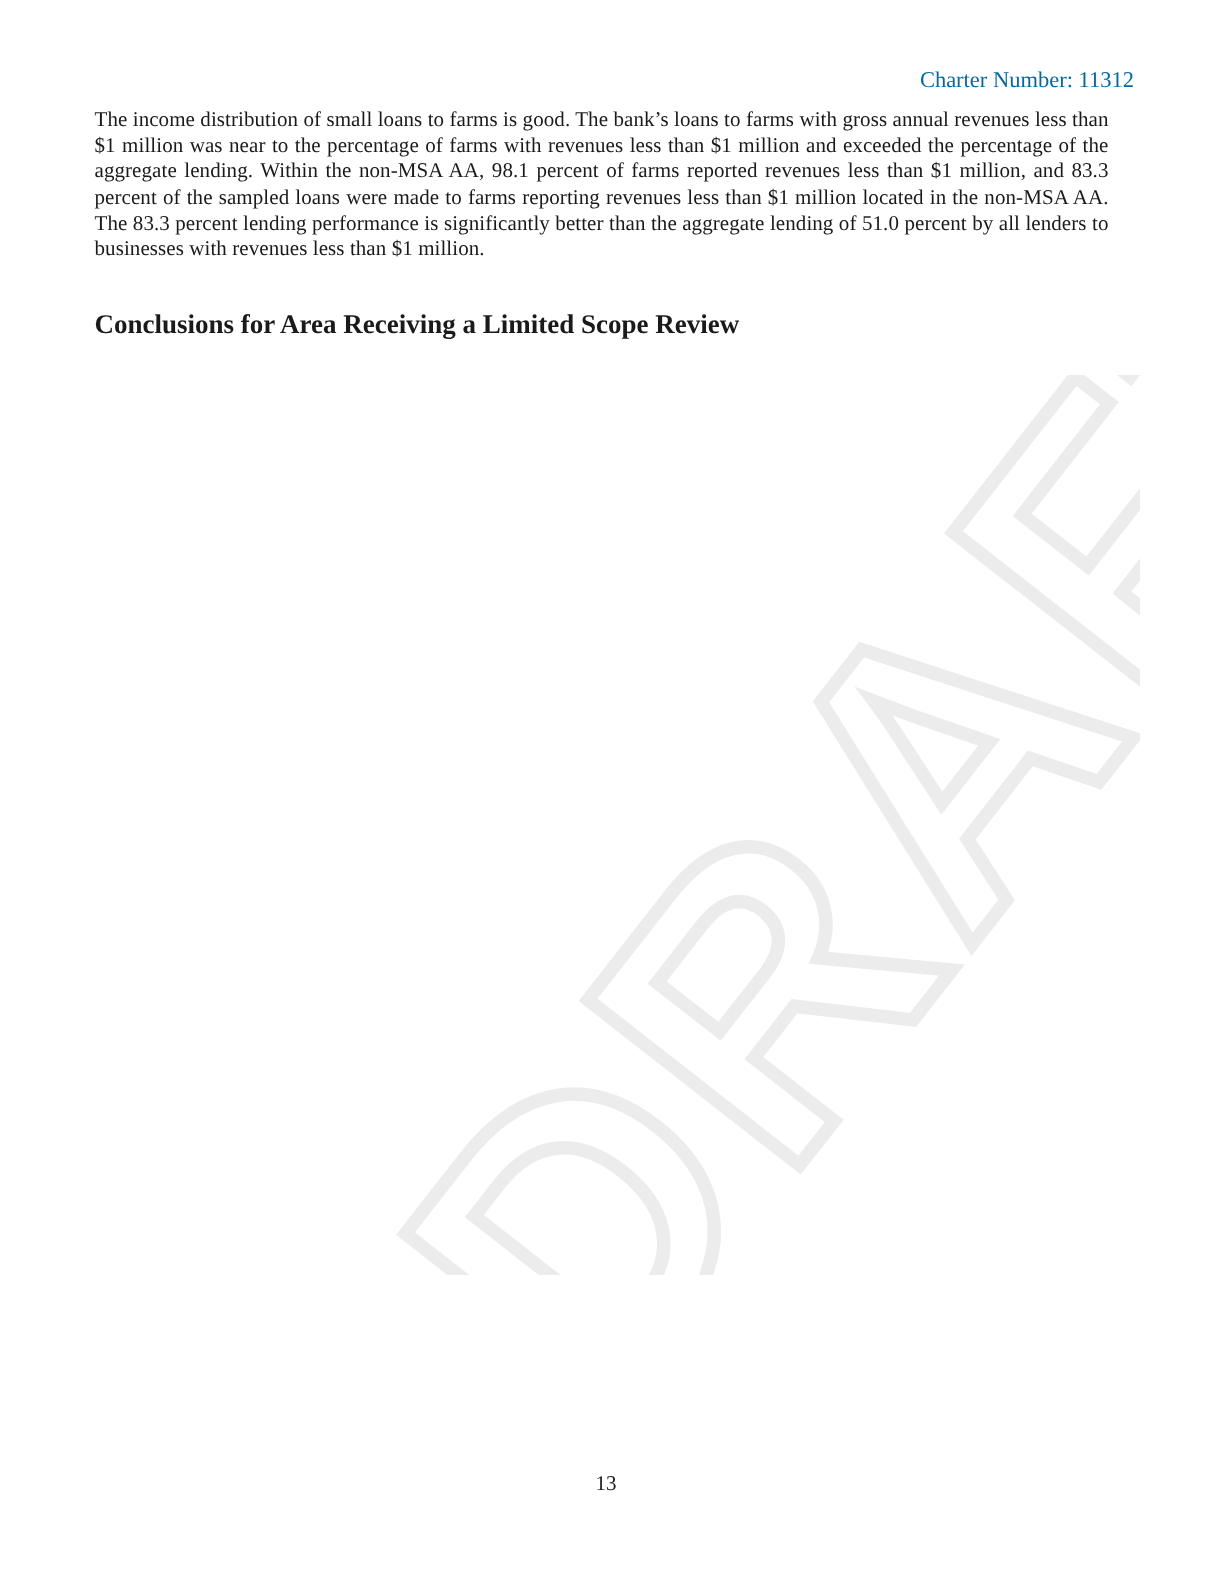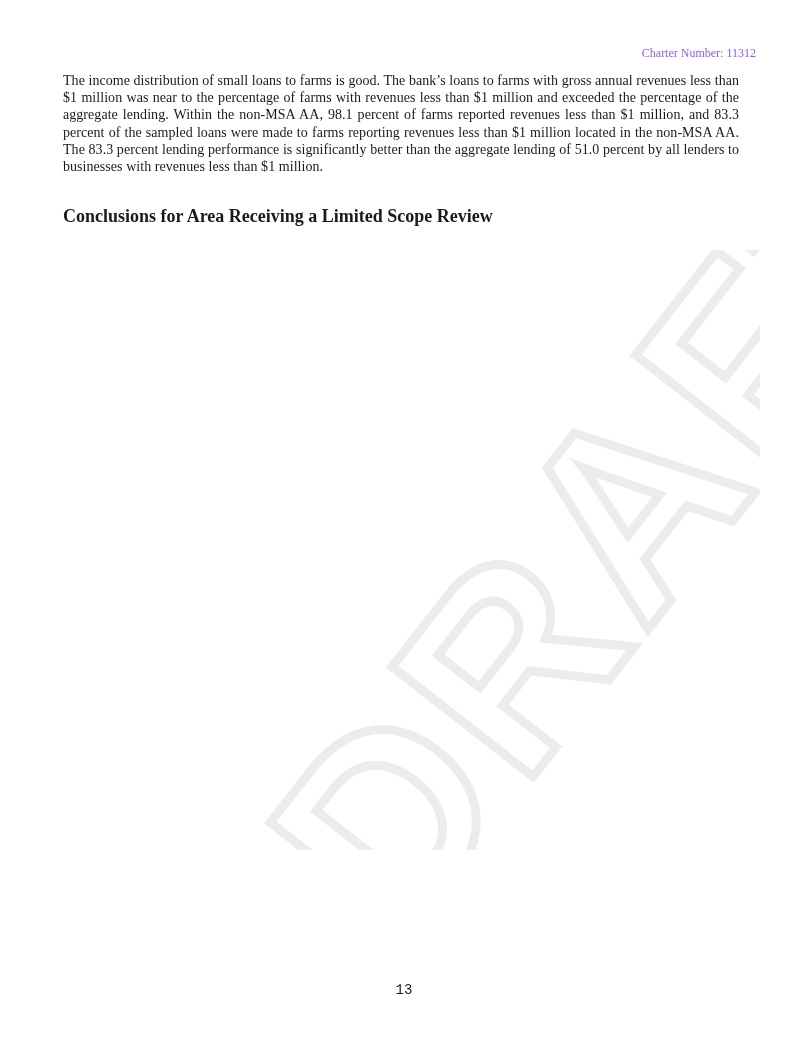--- a/index.html
+++ b/index.html
@@ -30,22 +30,22 @@
       font-size: 260px;
       fill: none;
       stroke: #ececec;
       stroke-width: 9px;
       letter-spacing: 10px;
     }
     .page-header {
       position: absolute;
       top: 46px;
       right: 52px;
-      font-size: 12px;
-      color: #8b5cf6;
+      font-size: 15px;
+      color: #0369a1;
       z-index: 1;
     }
     .content {
       position: absolute;
       left: 63px;
       top: 72px;
       width: 676px;
       z-index: 1;
     }
     .subhead {
@@ -74,21 +74,20 @@
       margin: 31px 0 22px 0;
     }
     .page-number {
       position: absolute;
       top: 982px;
       left: 0;
       width: 808px;
       text-align: center;
       font-size: 14px;
       z-index: 1;
-      font-family: Liberation Mono, monospace;
     }
   </style>
 </head>
 <body>
 
 <svg class="watermark" viewBox="0 0 700 600">
   <text x="40" y="560" transform="rotate(-52 330 320)">DRAFT</text>
 </svg>
 
 <div class="page-header">Charter Number: 11312</div>

